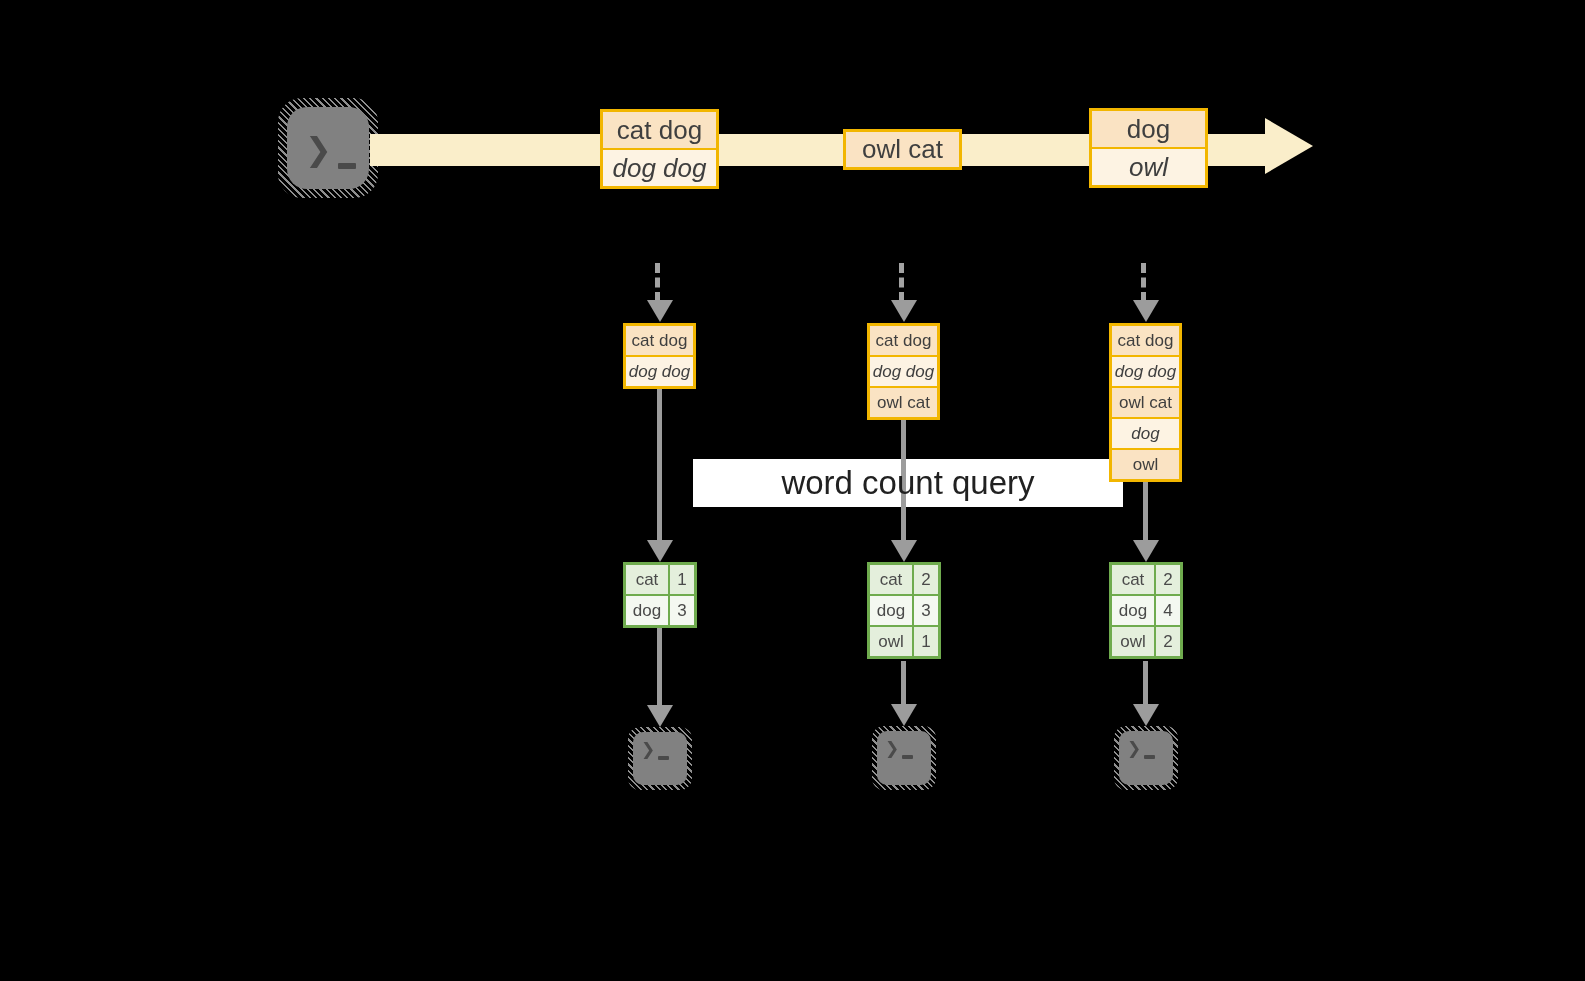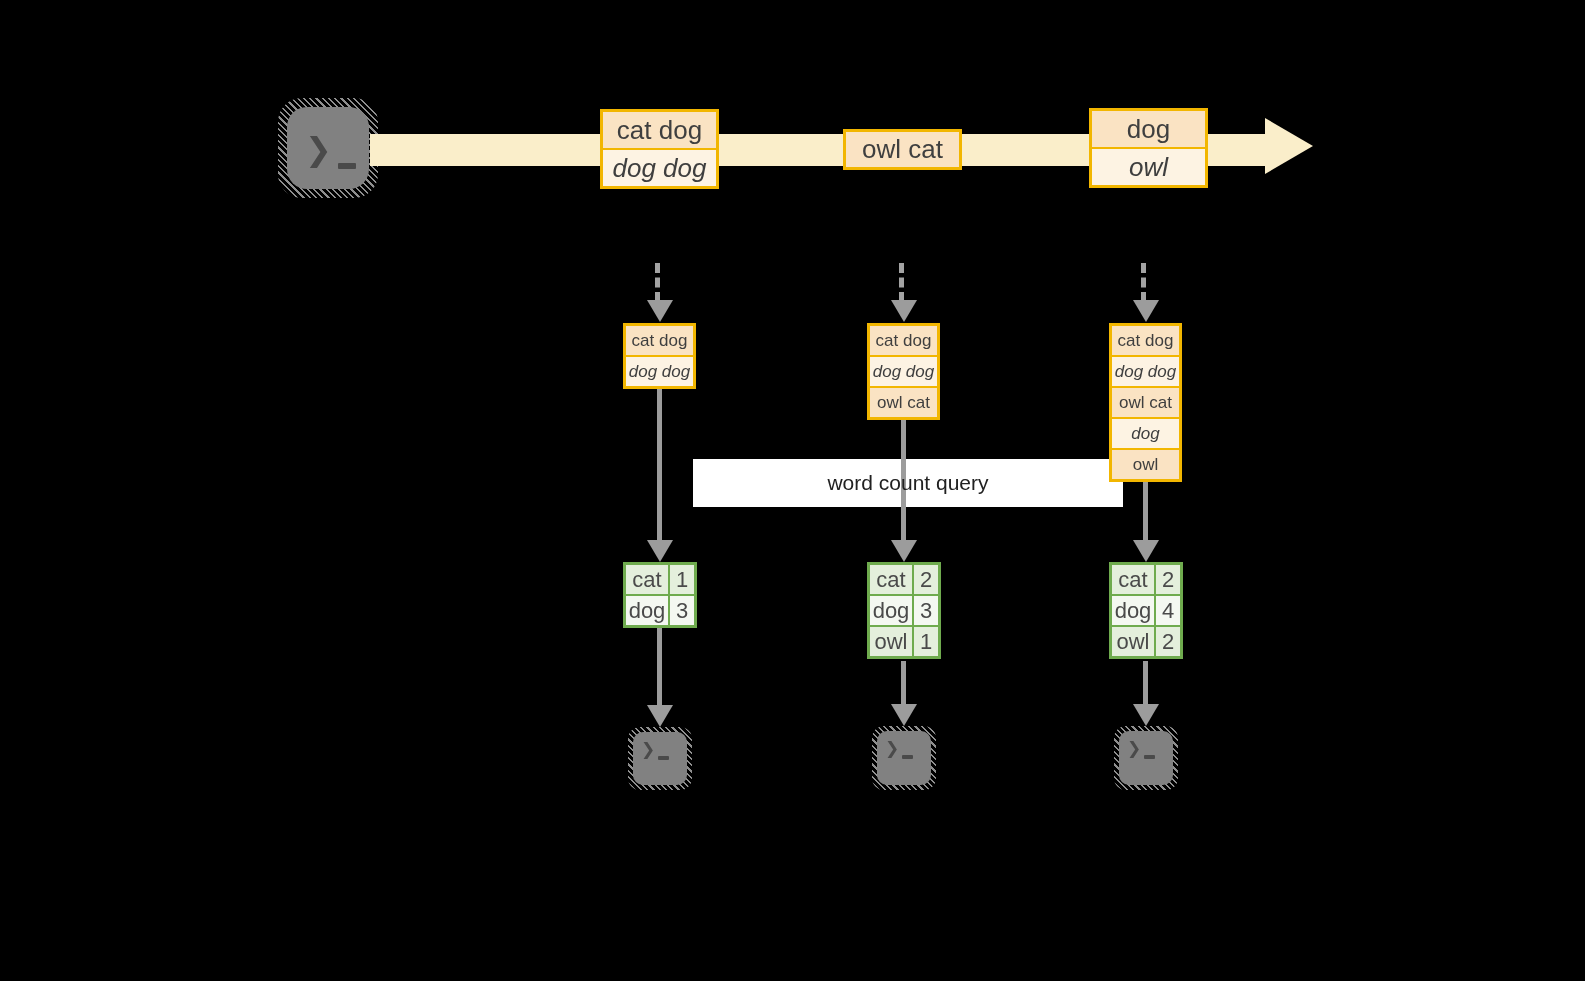--- a/index.html
+++ b/index.html
@@ -35,26 +35,26 @@
 
   
   .vline{position:absolute;width:5px;background:#9c9c9c;z-index:2;}
   .vdash{position:absolute;width:0;border-left:5px dashed #a3a3a3;z-index:2;}
   .vhead{position:absolute;width:0;height:0;border-left:13px solid transparent;border-right:13px solid transparent;
          border-top:22px solid #9c9c9c;z-index:2;}
 
   
   .qrect{position:absolute;left:693px;top:459px;width:430px;height:48px;background:#ffffff;z-index:1;}
   .qtext{position:absolute;left:693px;top:459px;width:430px;height:48px;display:flex;align-items:center;justify-content:center;
-         font-size:21px;color:#212121;z-index:3;}
+         font-size:33px;color:#212121;z-index:3;}
 
   
   .gtable{position:absolute;border:3px solid #6fab4e;background:#6fab4e;display:flex;flex-direction:column;gap:2px;z-index:2;}
   .grow{display:flex;gap:2px;}
-  .gcell{display:flex;align-items:center;justify-content:center;height:29px;font-size:22px;color:#4a4a4a;}
+  .gcell{display:flex;align-items:center;justify-content:center;height:29px;font-size:17px;color:#4a4a4a;}
   .gword{width:42px;}
   .gnum{width:24px;}
   .g-a{background:#e4efdc;}
   .g-b{background:#f4f8f1;}
 </style>
 </head>
 <body>
 
 <div class="canvas">
 

